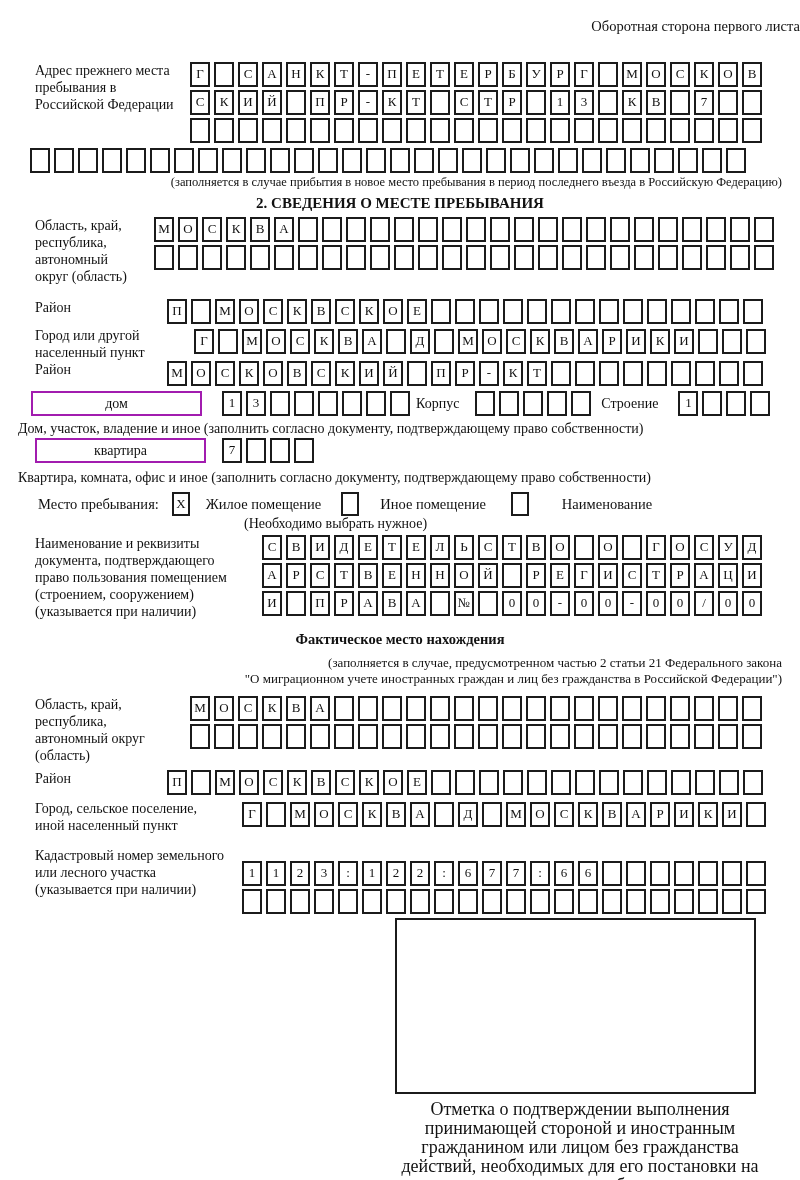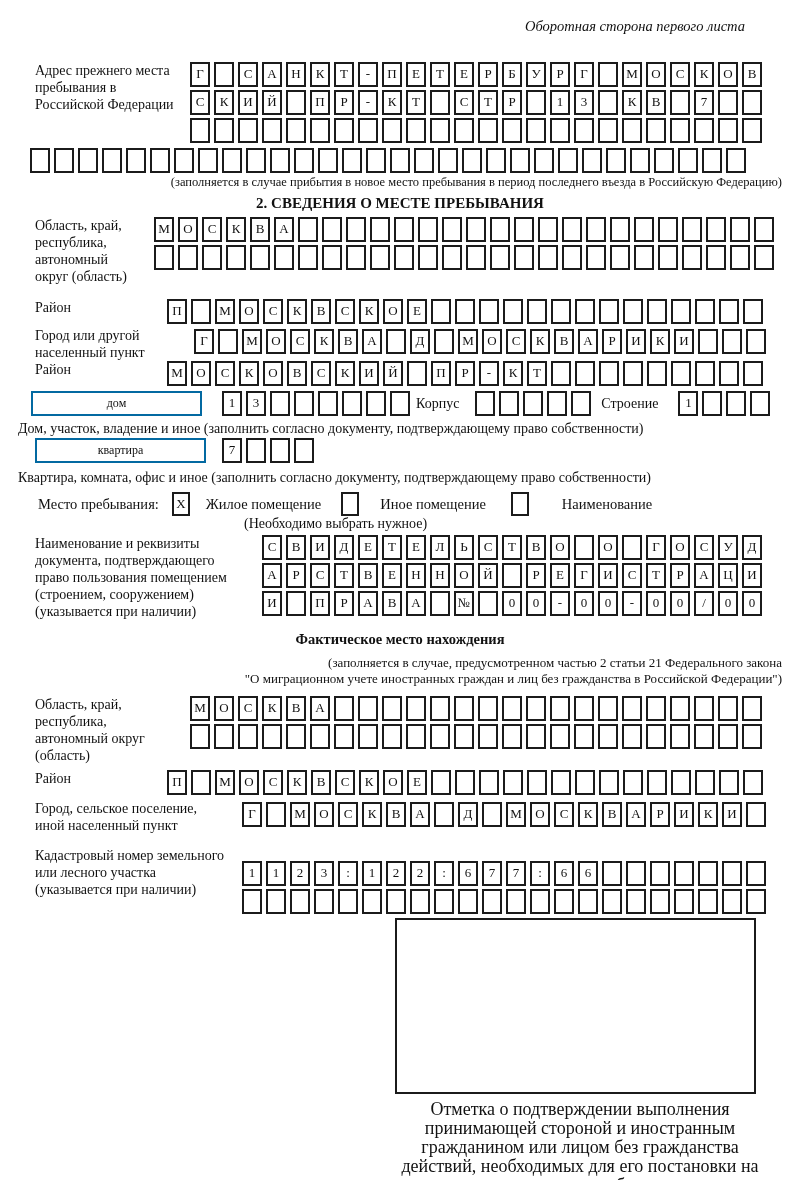--- a/index.html
+++ b/index.html
@@ -6,21 +6,21 @@
   .page{
     position:relative;
     width:800px;height:1180px;
     box-sizing:border-box;
     padding:18px 0 0 18px;
     background:#fff;
     color:#111;
     font-family:"Liberation Serif","DejaVu Serif",serif;
     overflow:hidden;
   }
-  .corner{ text-align:right; padding-right:55px; font-size:14.5px; line-height:17px;font-style:italic; }
+  .corner{ text-align:right; font-size:14.5px; line-height:17px; }
 
   
   .gridrow{ height:25px; margin-bottom:3px; white-space:nowrap;padding-left:12px; }
   .cell{
     display:inline-block; box-sizing:border-box;
     width:20px; height:25px; margin-right:4px;
     border:2px solid #1b1b1b;
     text-align:center; font-size:13px; line-height:20px;
     vertical-align:top; background:#fff;
   }
@@ -29,22 +29,22 @@
   .lbl-clip{ height:25px; overflow:visible; }
 
   .b160{ flex-basis:160px; } .b124{ flex-basis:124px; } .b137{ flex-basis:137px; }
   .b164{ flex-basis:164px; } .b232{ flex-basis:232px; } .b212{ flex-basis:212px; }
 
   .note-center{ text-align:right; font-size:12.5px; line-height:15px; }
   .sec-title{ text-align:center; font-weight:bold; font-size:15px; line-height:17px; }
 
   .widebox{
     box-sizing:border-box; display:inline-block; height:25px;
-    border:2px solid #0369a1; text-align:center;
-    font-size:12px; line-height:21px; vertical-align:top; background:#fff;
+    border:2px solid #a21caf; text-align:center;
+    font-size:14px; line-height:21px; vertical-align:top; background:#fff;
   }
   .inlinelbl{ display:inline-block; font-size:14px; line-height:25px; vertical-align:top; }
   .caption{ font-size:14px; line-height:16px; }
 
   .checkbox{
     box-sizing:border-box; display:inline-block; width:18px; height:24px;
     border:2px solid #1b1b1b; text-align:center; font-size:13px; line-height:20px;
     vertical-align:top; background:#fff;
   }
   .mesto-lbl{ display:inline-block; font-size:14.5px; line-height:24px; vertical-align:top; }

